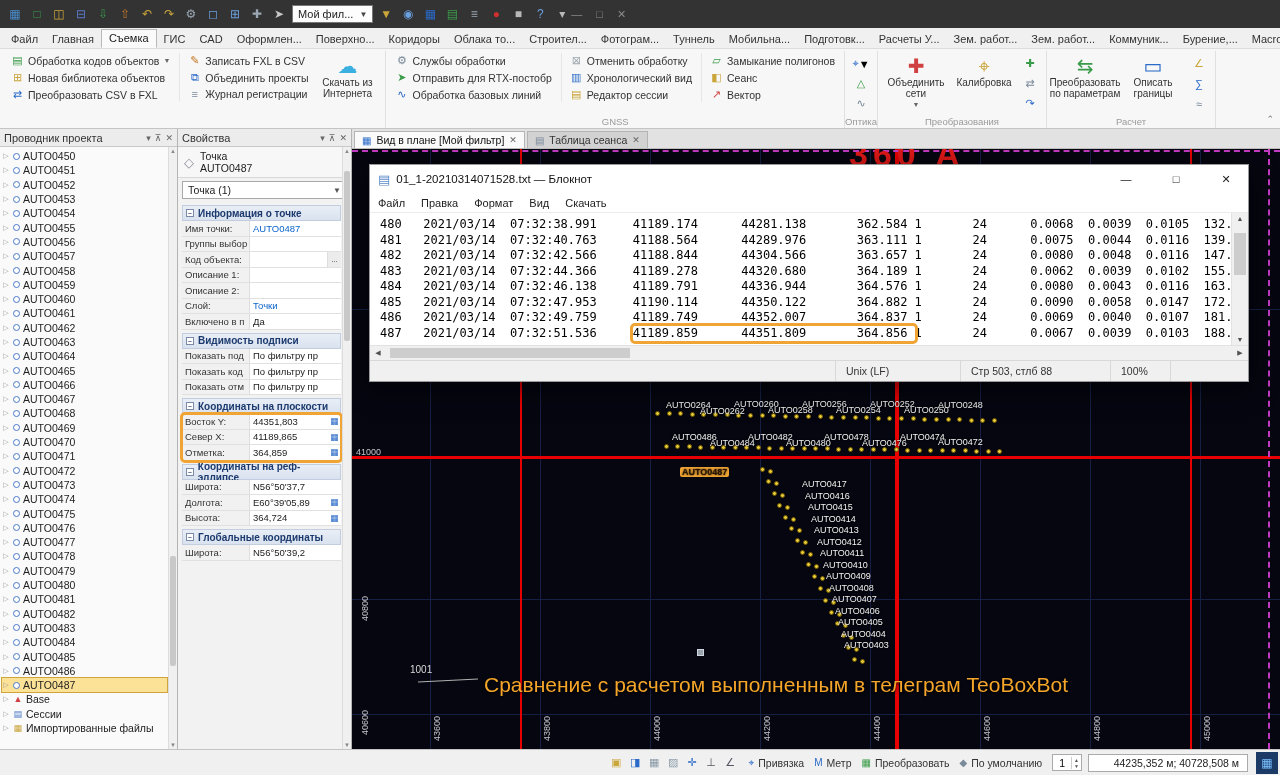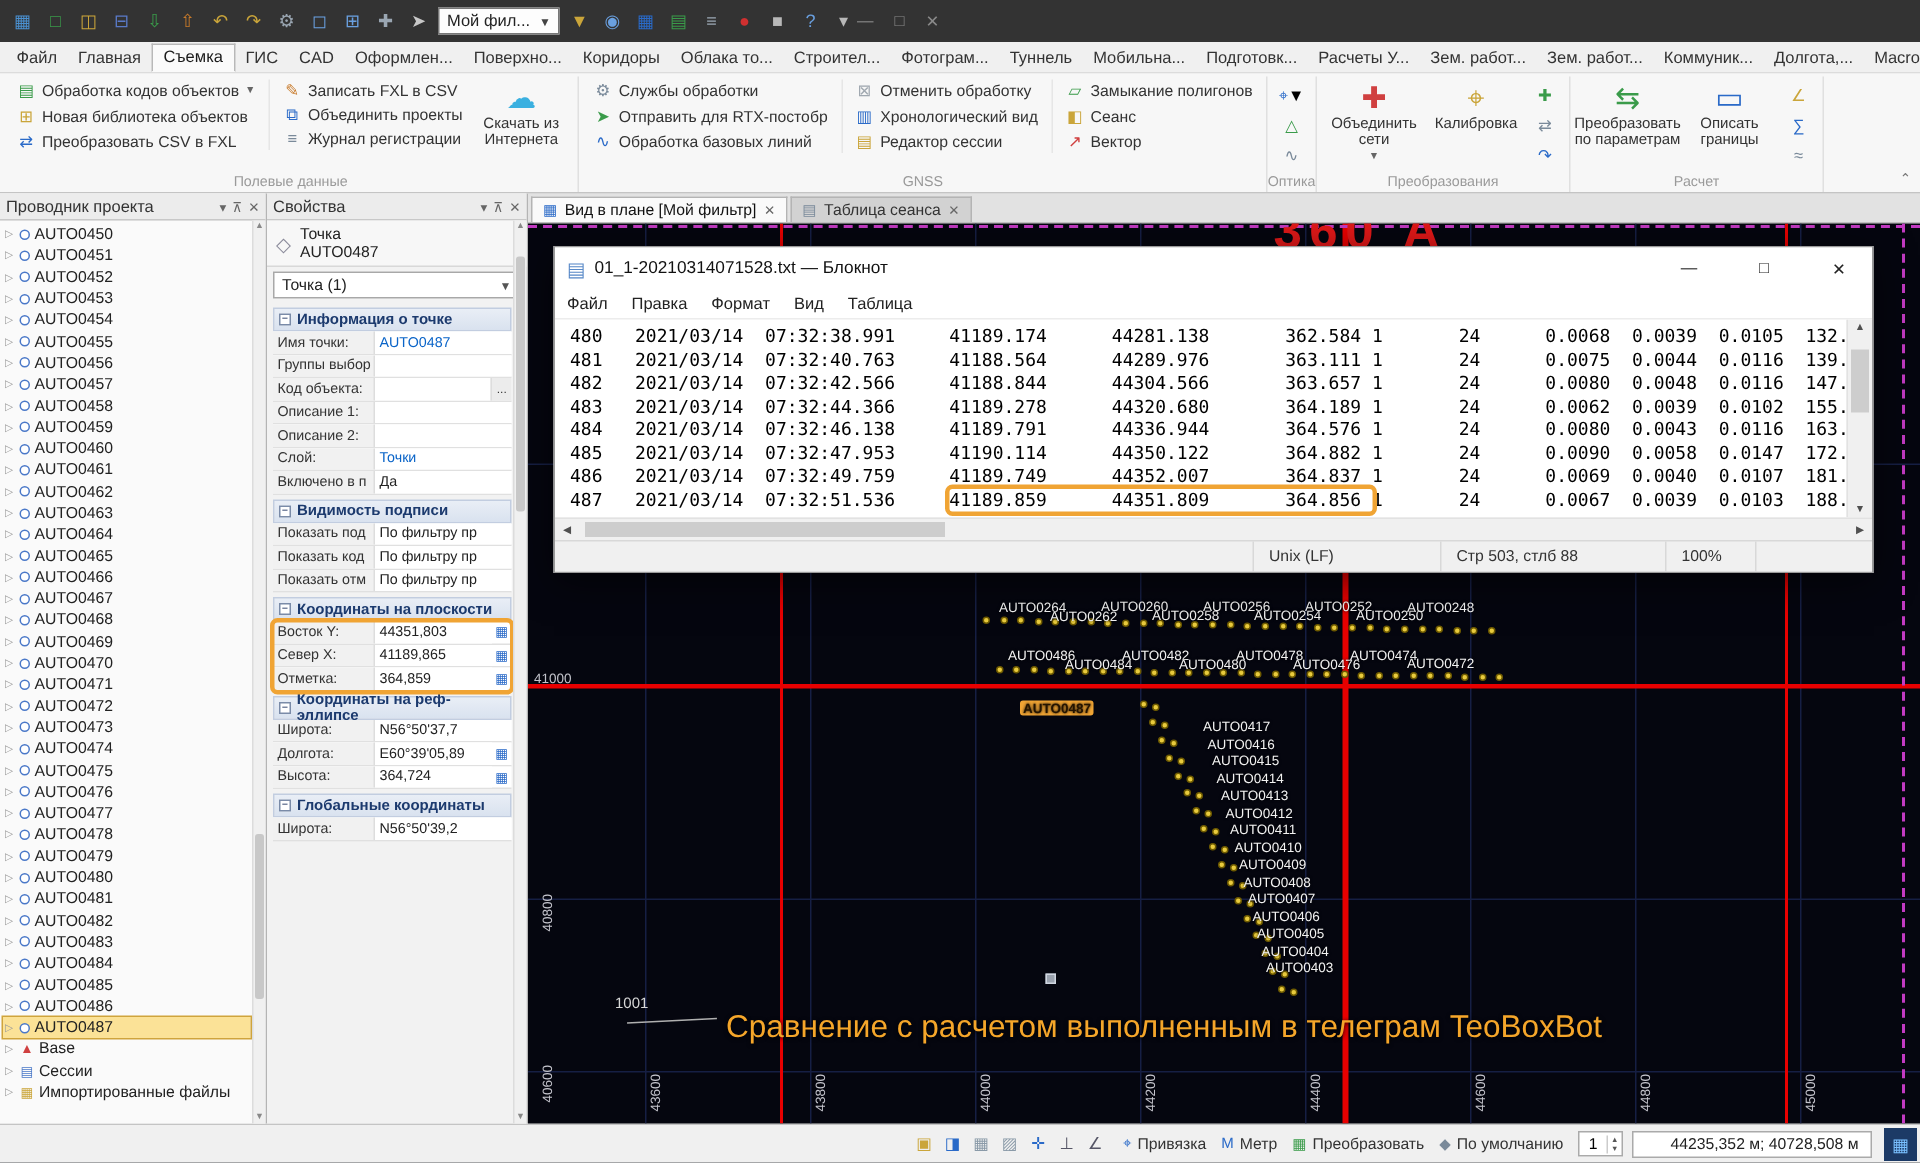--- a/index.html
+++ b/index.html
@@ -269,21 +269,21 @@
       <div class="rtab">Облака то...</div>
       <div class="rtab">Строител...</div>
       <div class="rtab">Фотограм...</div>
       <div class="rtab">Туннель</div>
       <div class="rtab">Мобильна...</div>
       <div class="rtab">Подготовк...</div>
       <div class="rtab">Расчеты У...</div>
       <div class="rtab">Зем. работ...</div>
       <div class="rtab">Зем. работ...</div>
       <div class="rtab">Коммуник...</div>
-      <div class="rtab">Долгота,...</div>
+      <div class="rtab">Бурение,...</div>
       <div class="rtab">Macros</div>
     </div>
 
   <div class="ribbon" id="ribbonGroups">
     <div class="ribbon-collapse">⌃</div>
   <div class="rgroup">
         <div class="rcol">
           <div class="sbtn">
             <span class="ric" style="color: rgb(58, 155, 74);">▤</span>
             <span>Обработка кодов объектов</span>
@@ -309,21 +309,20 @@
           </div>
           <div class="sbtn">
             <span class="ric" style="color: rgb(122, 138, 154);">≡</span>
             <span>Журнал регистрации</span>
           </div>
         </div>
         <div class="bbtn">
           <span class="ric" style="color: rgb(58, 176, 224);">☁</span>
           <span>Скачать из Интернета</span>
         </div>
-        <div class="rgroup-label">Полевые данные</div>
       </div>
       <div class="rgroup">
         <div class="rcol">
           <div class="sbtn">
             <span class="ric" style="color: rgb(122, 138, 154);">⚙</span>
             <span>Службы обработки</span>
           </div>
           <div class="sbtn">
             <span class="ric" style="color: rgb(58, 155, 74);">➤</span>
             <span>Отправить для RTX-постобр</span>
@@ -807,21 +806,21 @@
             <span class="np-t">01_1-20210314071528.txt — Блокнот</span>
             <span class="np-btn">—</span>
             <span class="np-btn">□</span>
             <span class="np-btn">✕</span>
           </div>
           <div class="np-menu" id="npMenu">
               <span>Файл</span>
               <span>Правка</span>
               <span>Формат</span>
               <span>Вид</span>
-              <span>Таблица</span>
+              <span>Скачать</span>
             </div>
           <div class="np-body">
             <div class="np-text" id="npText">480   2021/03/14  07:32:38.991     41189.174      44281.138       362.584 1       24      0.0068  0.0039  0.0105  132.0
 481   2021/03/14  07:32:40.763     41188.564      44289.976       363.111 1       24      0.0075  0.0044  0.0116  139.8
 482   2021/03/14  07:32:42.566     41188.844      44304.566       363.657 1       24      0.0080  0.0048  0.0116  147.3
 483   2021/03/14  07:32:44.366     41189.278      44320.680       364.189 1       24      0.0062  0.0039  0.0102  155.1
 484   2021/03/14  07:32:46.138     41189.791      44336.944       364.576 1       24      0.0080  0.0043  0.0116  163.2
 485   2021/03/14  07:32:47.953     41190.114      44350.122       364.882 1       24      0.0090  0.0058  0.0147  172.0
 486   2021/03/14  07:32:49.759     41189.749      44352.007       364.837 1       24      0.0069  0.0040  0.0107  181.7
 487   2021/03/14  07:32:51.536     41189.859      44351.809       364.856 1       24      0.0067  0.0039  0.0103  188.8</div>

